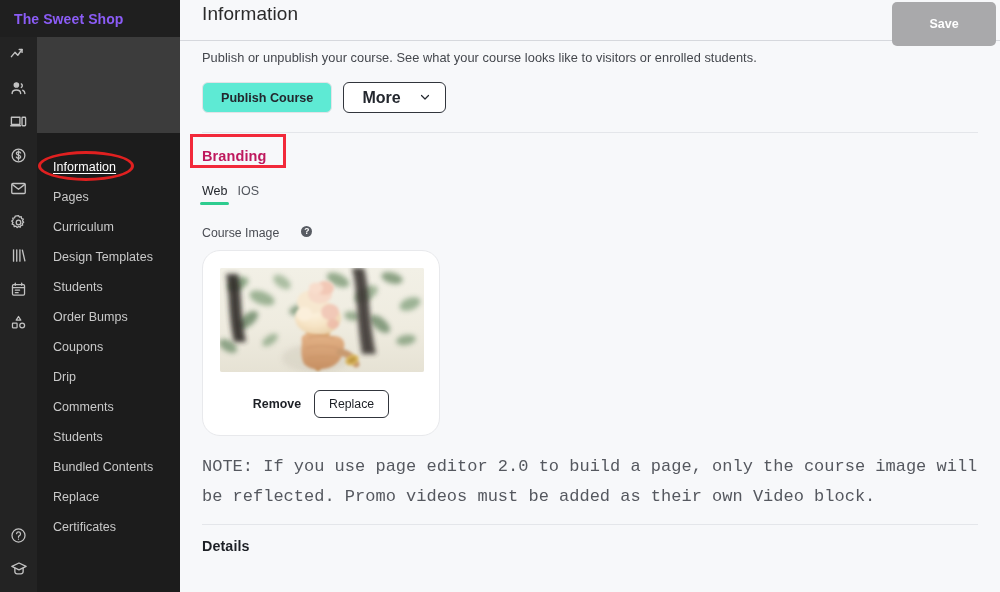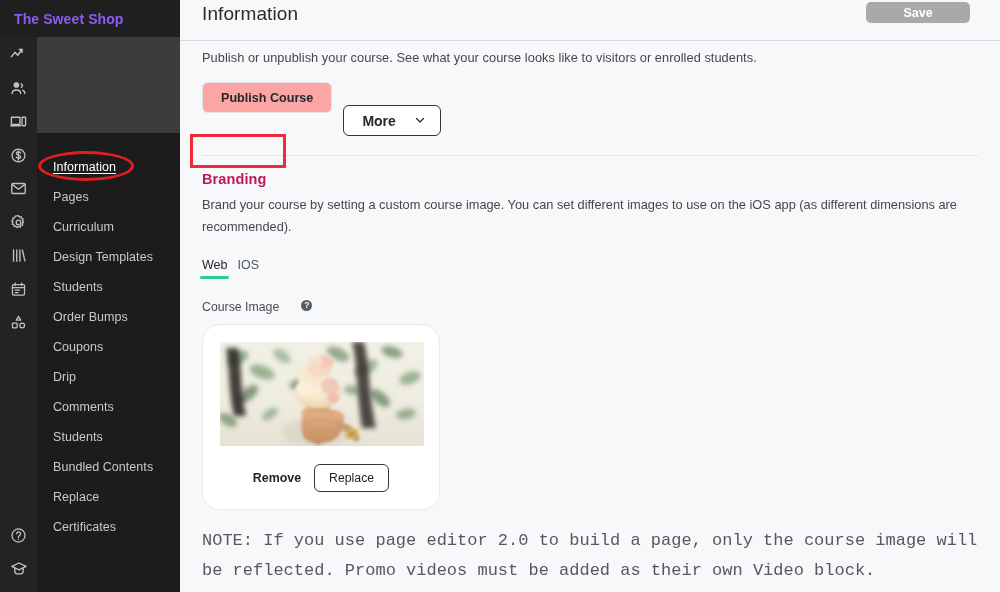--- a/index.html
+++ b/index.html
@@ -125,23 +125,23 @@
   .page-title {
     position: absolute;
     left: 22px; top: 3px;
     font-size: 19px;
     color: #2b2b2b;
     font-weight: normal;
     letter-spacing: 0.1px;
   }
   .save-btn {
     position: absolute;
-    right: 30px; top: 2px;
+    right: 4px; top: 2px;
     width: 104px;
-    height: 21px;
+    height: 44px;
     background: #a9a9ab;
     border: none;
     border-radius: 5px;
     color: #ffffff;
     font-size: 12.5px;
     font-family: "Liberation Sans", sans-serif;
     font-weight: bold;
     cursor: pointer;
   }
 
@@ -158,47 +158,46 @@
   }
 
   .btn-row {
     margin-top: 17px;
     display: flex;
     gap: 11px;
   }
   .btn-white {
     height: 31px;
     padding: 0 18px;
-    background: #fca5a5;
+    background: #5eead4;
     border: 1px solid #e2e3e7;
     border-radius: 6px;
     font-size: 12.6px;
     font-family: "Liberation Sans", sans-serif;
     color: #23272e;
     font-weight: bold;
     cursor: pointer;
     display: flex;
     align-items: center;
     justify-content: center;
   }
   .btn-outline {
     height: 31px;
     padding: 0 14px 0 18px;
     background: #ffffff;
     border: 1.4px solid #31353c;
     border-radius: 6px;
-    font-size: 14px;
+    font-size: 16px;
     font-family: "Liberation Sans", sans-serif;
     color: #23272e;
     font-weight: bold;
     cursor: pointer;
     display: flex;
     align-items: center;
     gap: 18px;
-    margin-top: 23px;
   }
 
   .section-divider {
     margin-top: 19px;
     height: 1px;
     background: #e4e6ea;
   }
 
   .section-head {
     margin-top: 15px;
@@ -501,21 +500,20 @@
             <svg width="12" height="12" viewBox="0 0 24 24" fill="none" stroke="#23272e" stroke-width="2.4" stroke-linecap="round" stroke-linejoin="round">
                 <polyline points="5,9 12,16 19,9"></polyline>
               </svg>
           </span>
         </button>
       </div>
 
       <div class="section-divider"></div>
 
       <h2 class="section-head">Branding</h2>
-      <p class="section-desc">Brand your course by setting a custom course image. You can set different images to use on the iOS app (as different dimensions are recommended).</p>
 
       <div class="tabs">
         <div class="tab active">Web</div>
         <div class="tab">IOS</div>
       </div>
 
       <div class="field-label">
         <span>Course Image</span>
         <span class="help-badge">?</span>
       </div>

